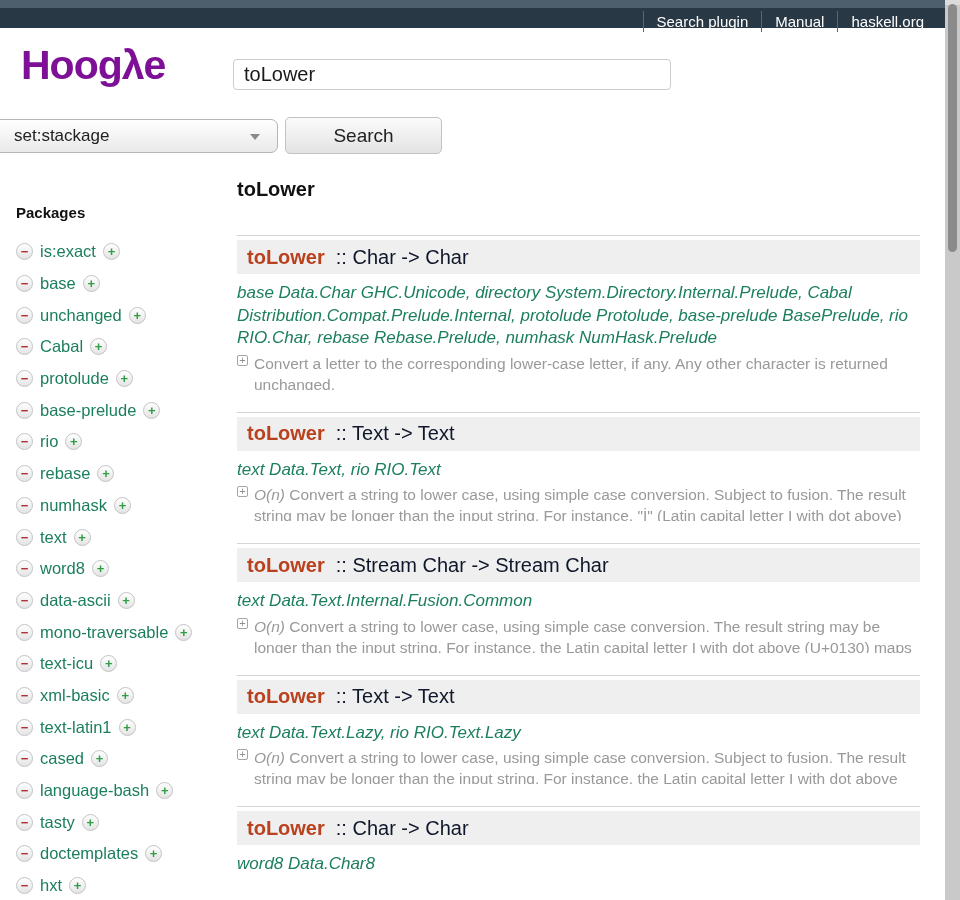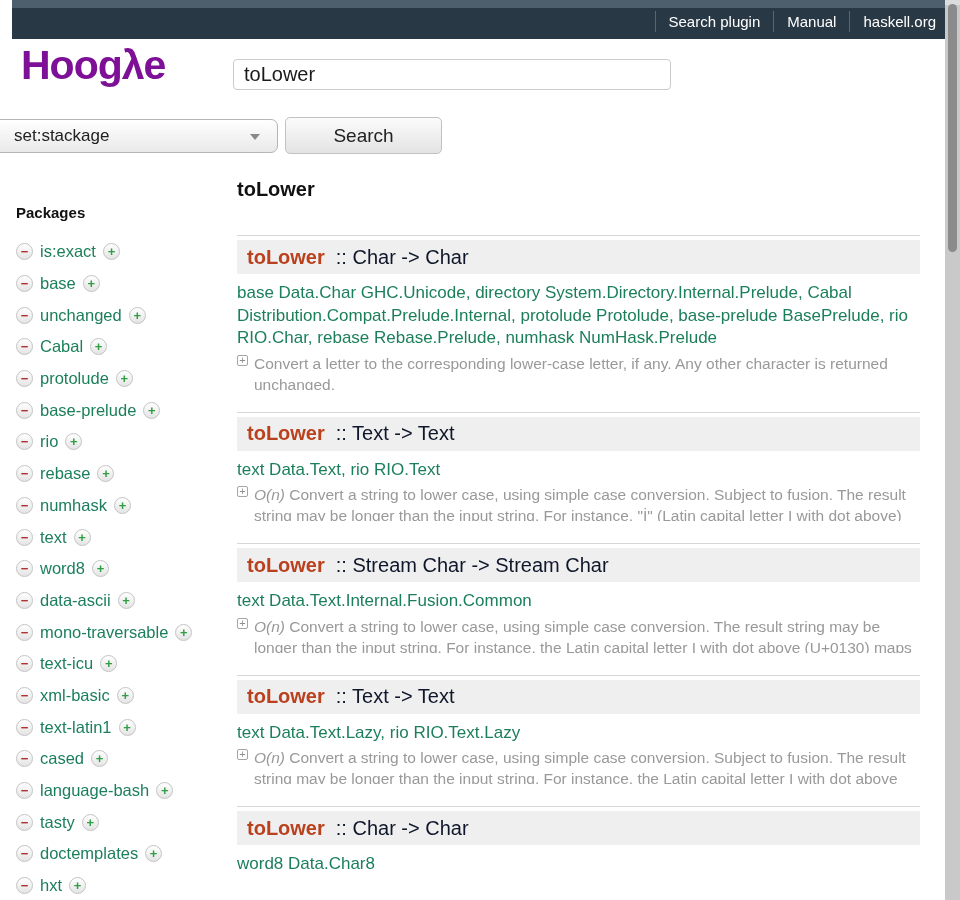--- a/index.html
+++ b/index.html
@@ -1,20 +1,20 @@
 <!DOCTYPE html>
 <html><head>
 <meta charset="utf-8">
 <style>
   * { margin:0; padding:0; box-sizing:border-box; }
   html,body { width:960px; height:900px; background:#fff; overflow:hidden; position:relative;
               font-family:"Liberation Sans", sans-serif; }
 
   
-  .topbar { position:absolute; left:12px; top:0; width:945px; height:39px; background:#293845; }
+  .topbar { position:absolute; left:0; top:0; width:945px; height:28px; background:#293845; }
   .topbar-strip { position:absolute; left:0; top:0; width:100%; height:8px; background:#4d5e6c; }
   .topbar-links { position:absolute; right:8px; top:8px; height:27px; display:flex; align-items:center; }
   .topbar-links a { color:#ffffff; text-decoration:none; font-size:15px; padding:2px 13px;
                     border-left:1px solid #56677六; border-left:1px solid #566776; }
 
   
   .logo { position:absolute; left:21px; top:42px; font-size:41px; font-weight:bold;
           color:#7d1096; letter-spacing:-1px; cursor:pointer; }
   .search-input { position:absolute; left:233px; top:59px; width:438px; height:31px;
                   border:1px solid #cccccc; border-radius:4px; font-size:20px; color:#1a1a1a;
@@ -49,21 +49,21 @@
 
   
   .main { position:absolute; left:237px; top:177px; width:683px; }
   .page-title { font-size:20px; font-weight:bold; color:#111; line-height:24px; margin-bottom:34px; }
 
   .result { border-top:1px solid #d6d6d6; }
   .result-header { margin-top:4px; height:34px; background:#efefef; display:flex;
                    align-items:center; padding-left:10px; font-size:20px; }
   .result-header a.rname { color:#b9411e; font-weight:bold; text-decoration:none; }
   .result-header .sig { color:#0f172a; margin-left:11px; }
-  .result-links { margin:8px 0 3px; font-size:17px; line-height:22.5px; color:#1c7f5b; }
+  .result-links { margin:8px 0 3px; font-size:17px; line-height:22.5px; color:#1c7f5b;font-style:italic; }
   .result-links a { color:#1c7f5b; text-decoration:none; }
   .result-doc { position:relative; margin-top:2px; margin-bottom:22px; padding-left:17px;
                 max-height:37px; overflow:hidden; color:#999999; font-size:15.5px; line-height:21px; }
   .result-doc em { font-style:italic; }
   .doc-expand { position:absolute; left:0; top:2px; width:11px; height:11px;
                 border:1px solid #a5a5a5; border-radius:2px; background:#fff; color:#8f8f8f;
                 font-size:11px; line-height:9px; text-align:center; cursor:pointer; }
   .result.no-doc { padding-bottom:26px; }
 
   

